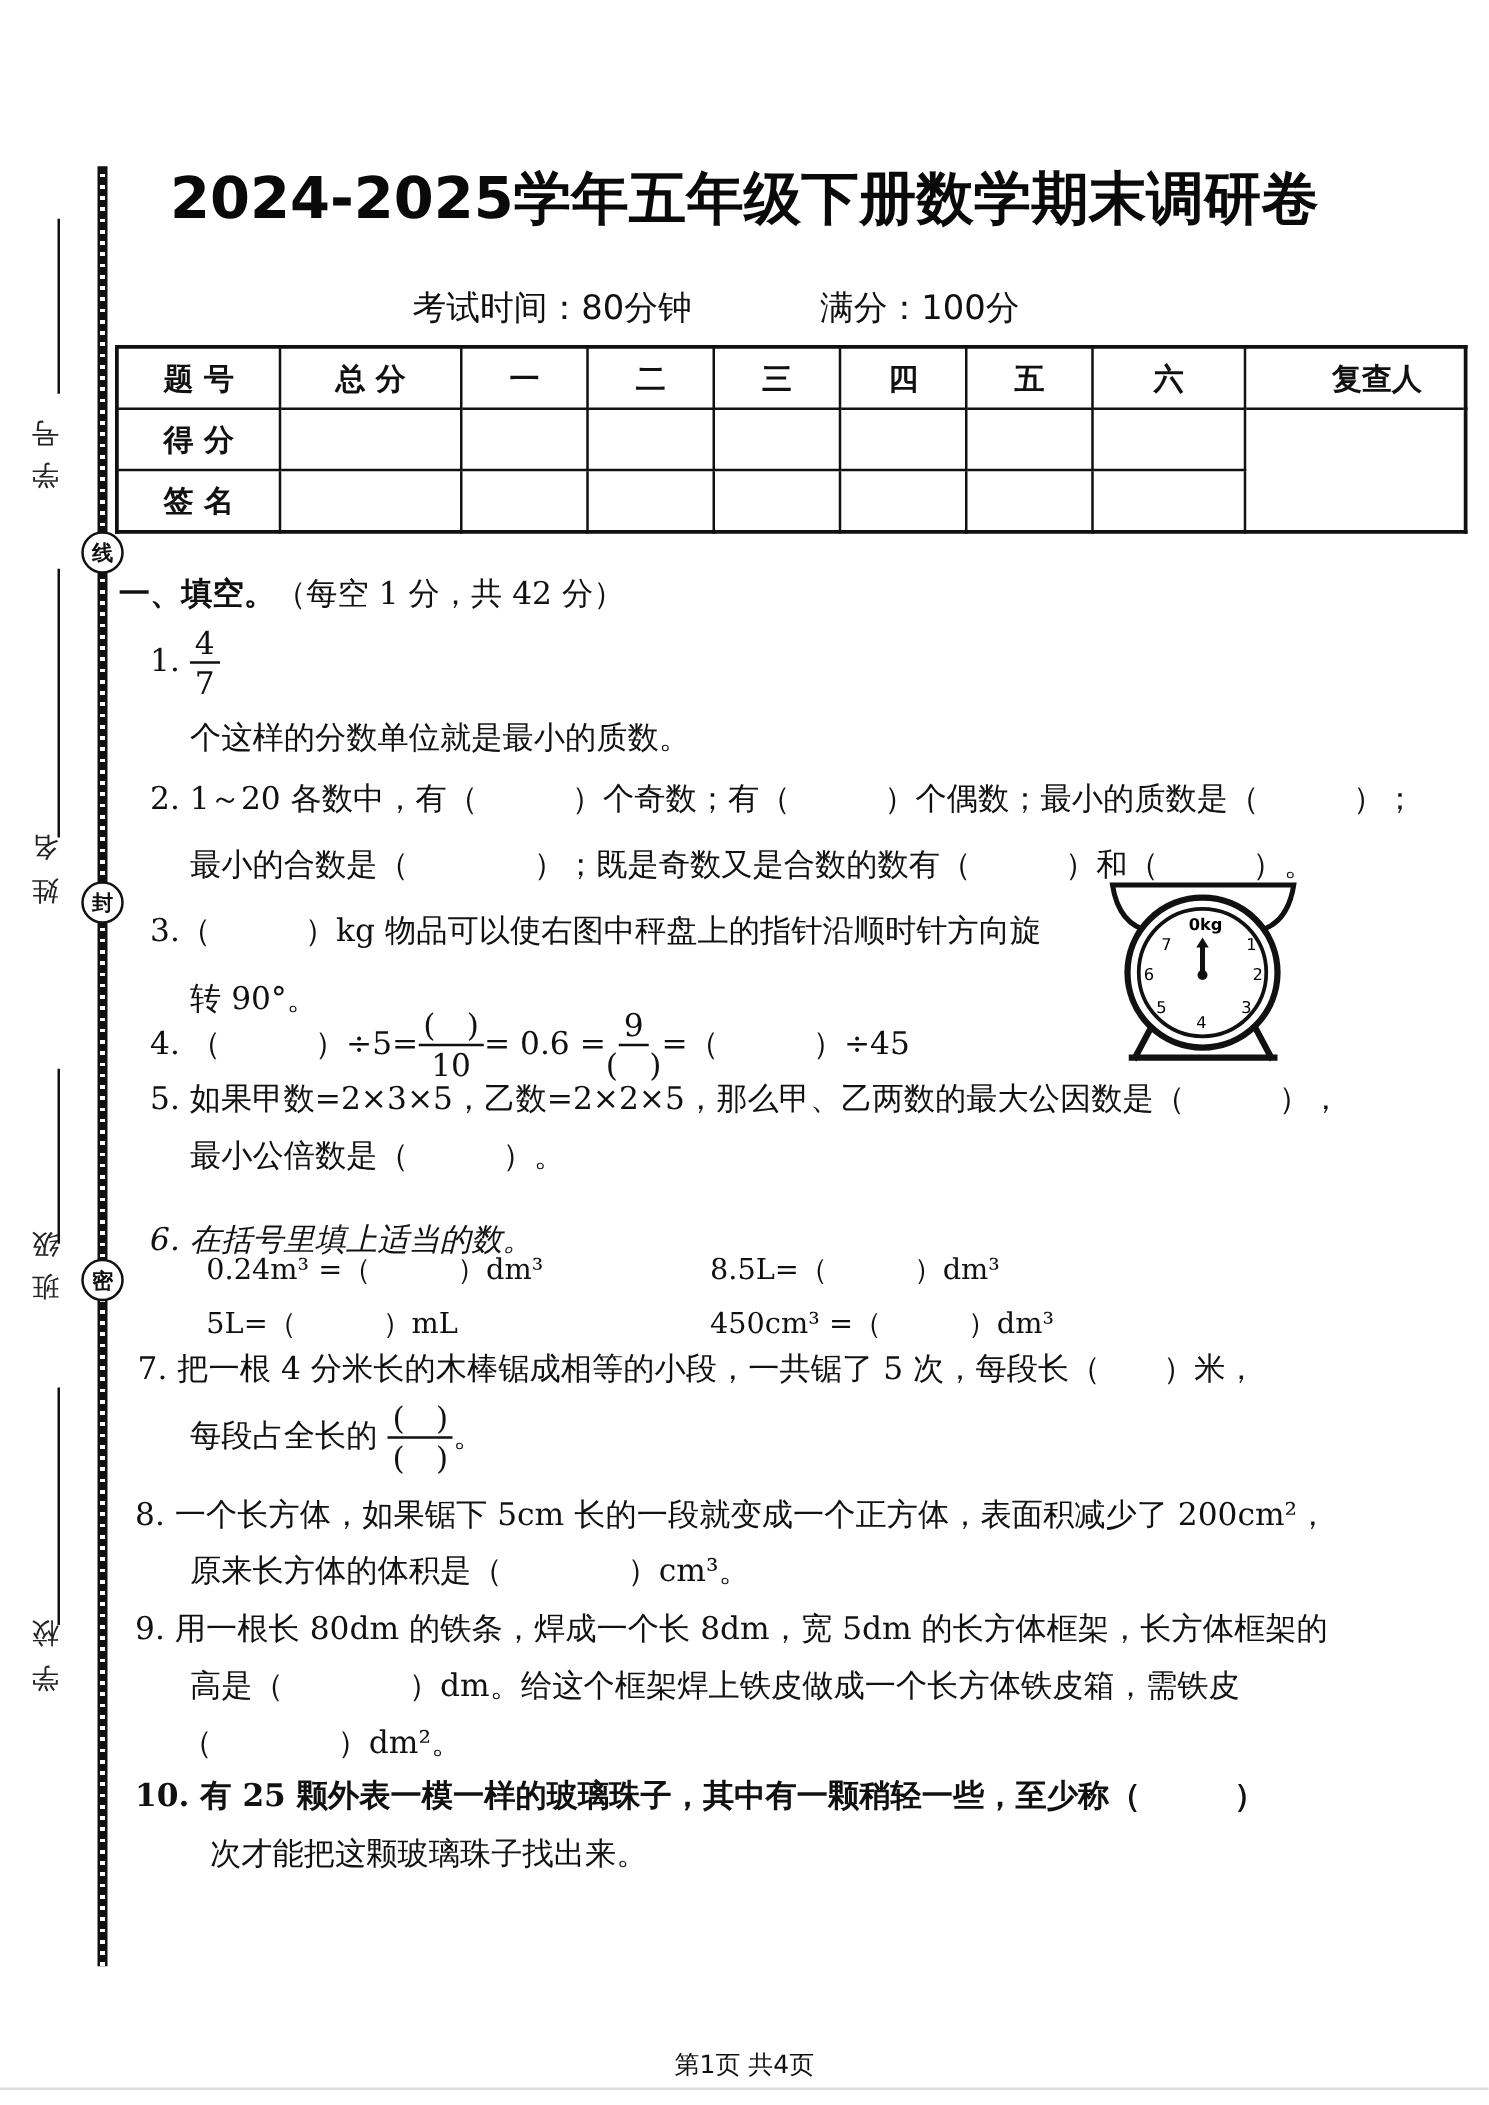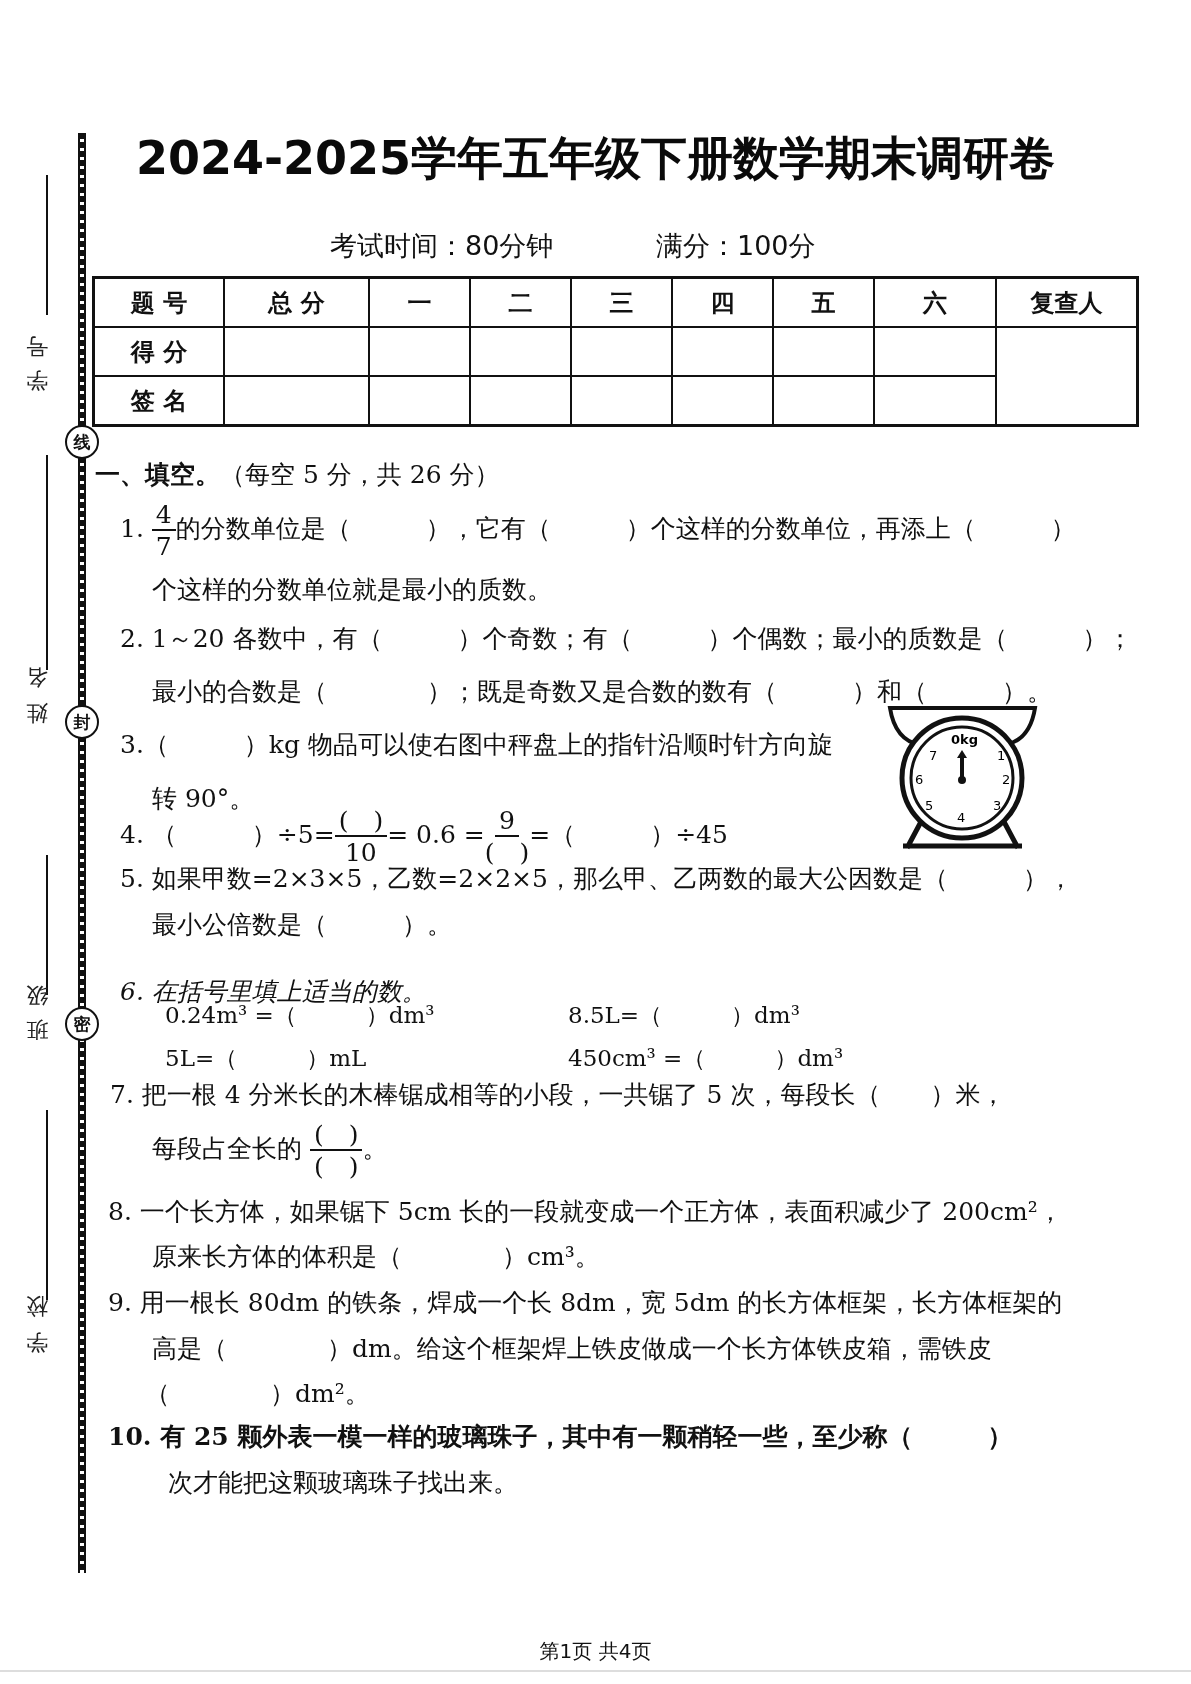--- a/index.html
+++ b/index.html
@@ -55,21 +55,21 @@
   <tbody>
       <tr>
     <td style="width:128px;">题  号</td>
     <td style="width:143px;">总  分</td>
     <td style="width:99px;">一</td>
     <td style="width:99px;">二</td>
     <td style="width:99px;">三</td>
     <td style="width:99px;">四</td>
     <td style="width:99px;">五</td>
     <td style="width:120px;">六</td>
-    <td style="width:139px;">复查人</td>
+    <td style="width:139px;padding-left:35px;">复查人</td>
   </tr>
   <tr>
     <td>得  分</td>
     <td></td>
     <td></td>
     <td></td>
     <td></td>
     <td></td>
     <td></td>
     <td></td>
@@ -82,29 +82,29 @@
     <td></td>
     <td></td>
     <td></td>
     <td></td>
     <td></td>
   </tr>
 </tbody>
   </table>
 
 <div class="abs sect">
-  <b>一、填空。</b><span>（每空 5 分，共 26 分）</span>
+  <b>一、填空。</b><span>（每空 1 分，共 42 分）</span>
 </div>
 
 <div class="abs q" style="top:502px;">
   <span>1.</span>
   <span class="frac">
       <span class="num">4</span>
       <span class="den">7</span>
-    </span><span>的分数单位是（　　　），它有（　　　）个这样的分数单位，再添上（　　　）</span>
+    </span>
 </div>
 <div class="abs q" style="left:152px;top:573px;">个这样的分数单位就是最小的质数。</div>
 
 <div class="abs q" style="top:622px;">2.  1～20 各数中，有（　　　）个奇数；有（　　　）个偶数；最小的质数是（　　　）；</div>
 <div class="abs q" style="left:152px;top:675px;">最小的合数是（　　　　）；既是奇数又是合数的数有（　　　）和（　　　）。</div>
 
 <div class="abs q" style="top:728px;">3.（　　　）kg 物品可以使右图中秤盘上的指针沿顺时针方向旋</div>
 <div class="abs q" style="left:152px;top:782px;">转 90°。</div>
 
 <svg class="abs" style="left:885px;top:700px;" width="155" height="150" viewBox="0 0 155 150">

